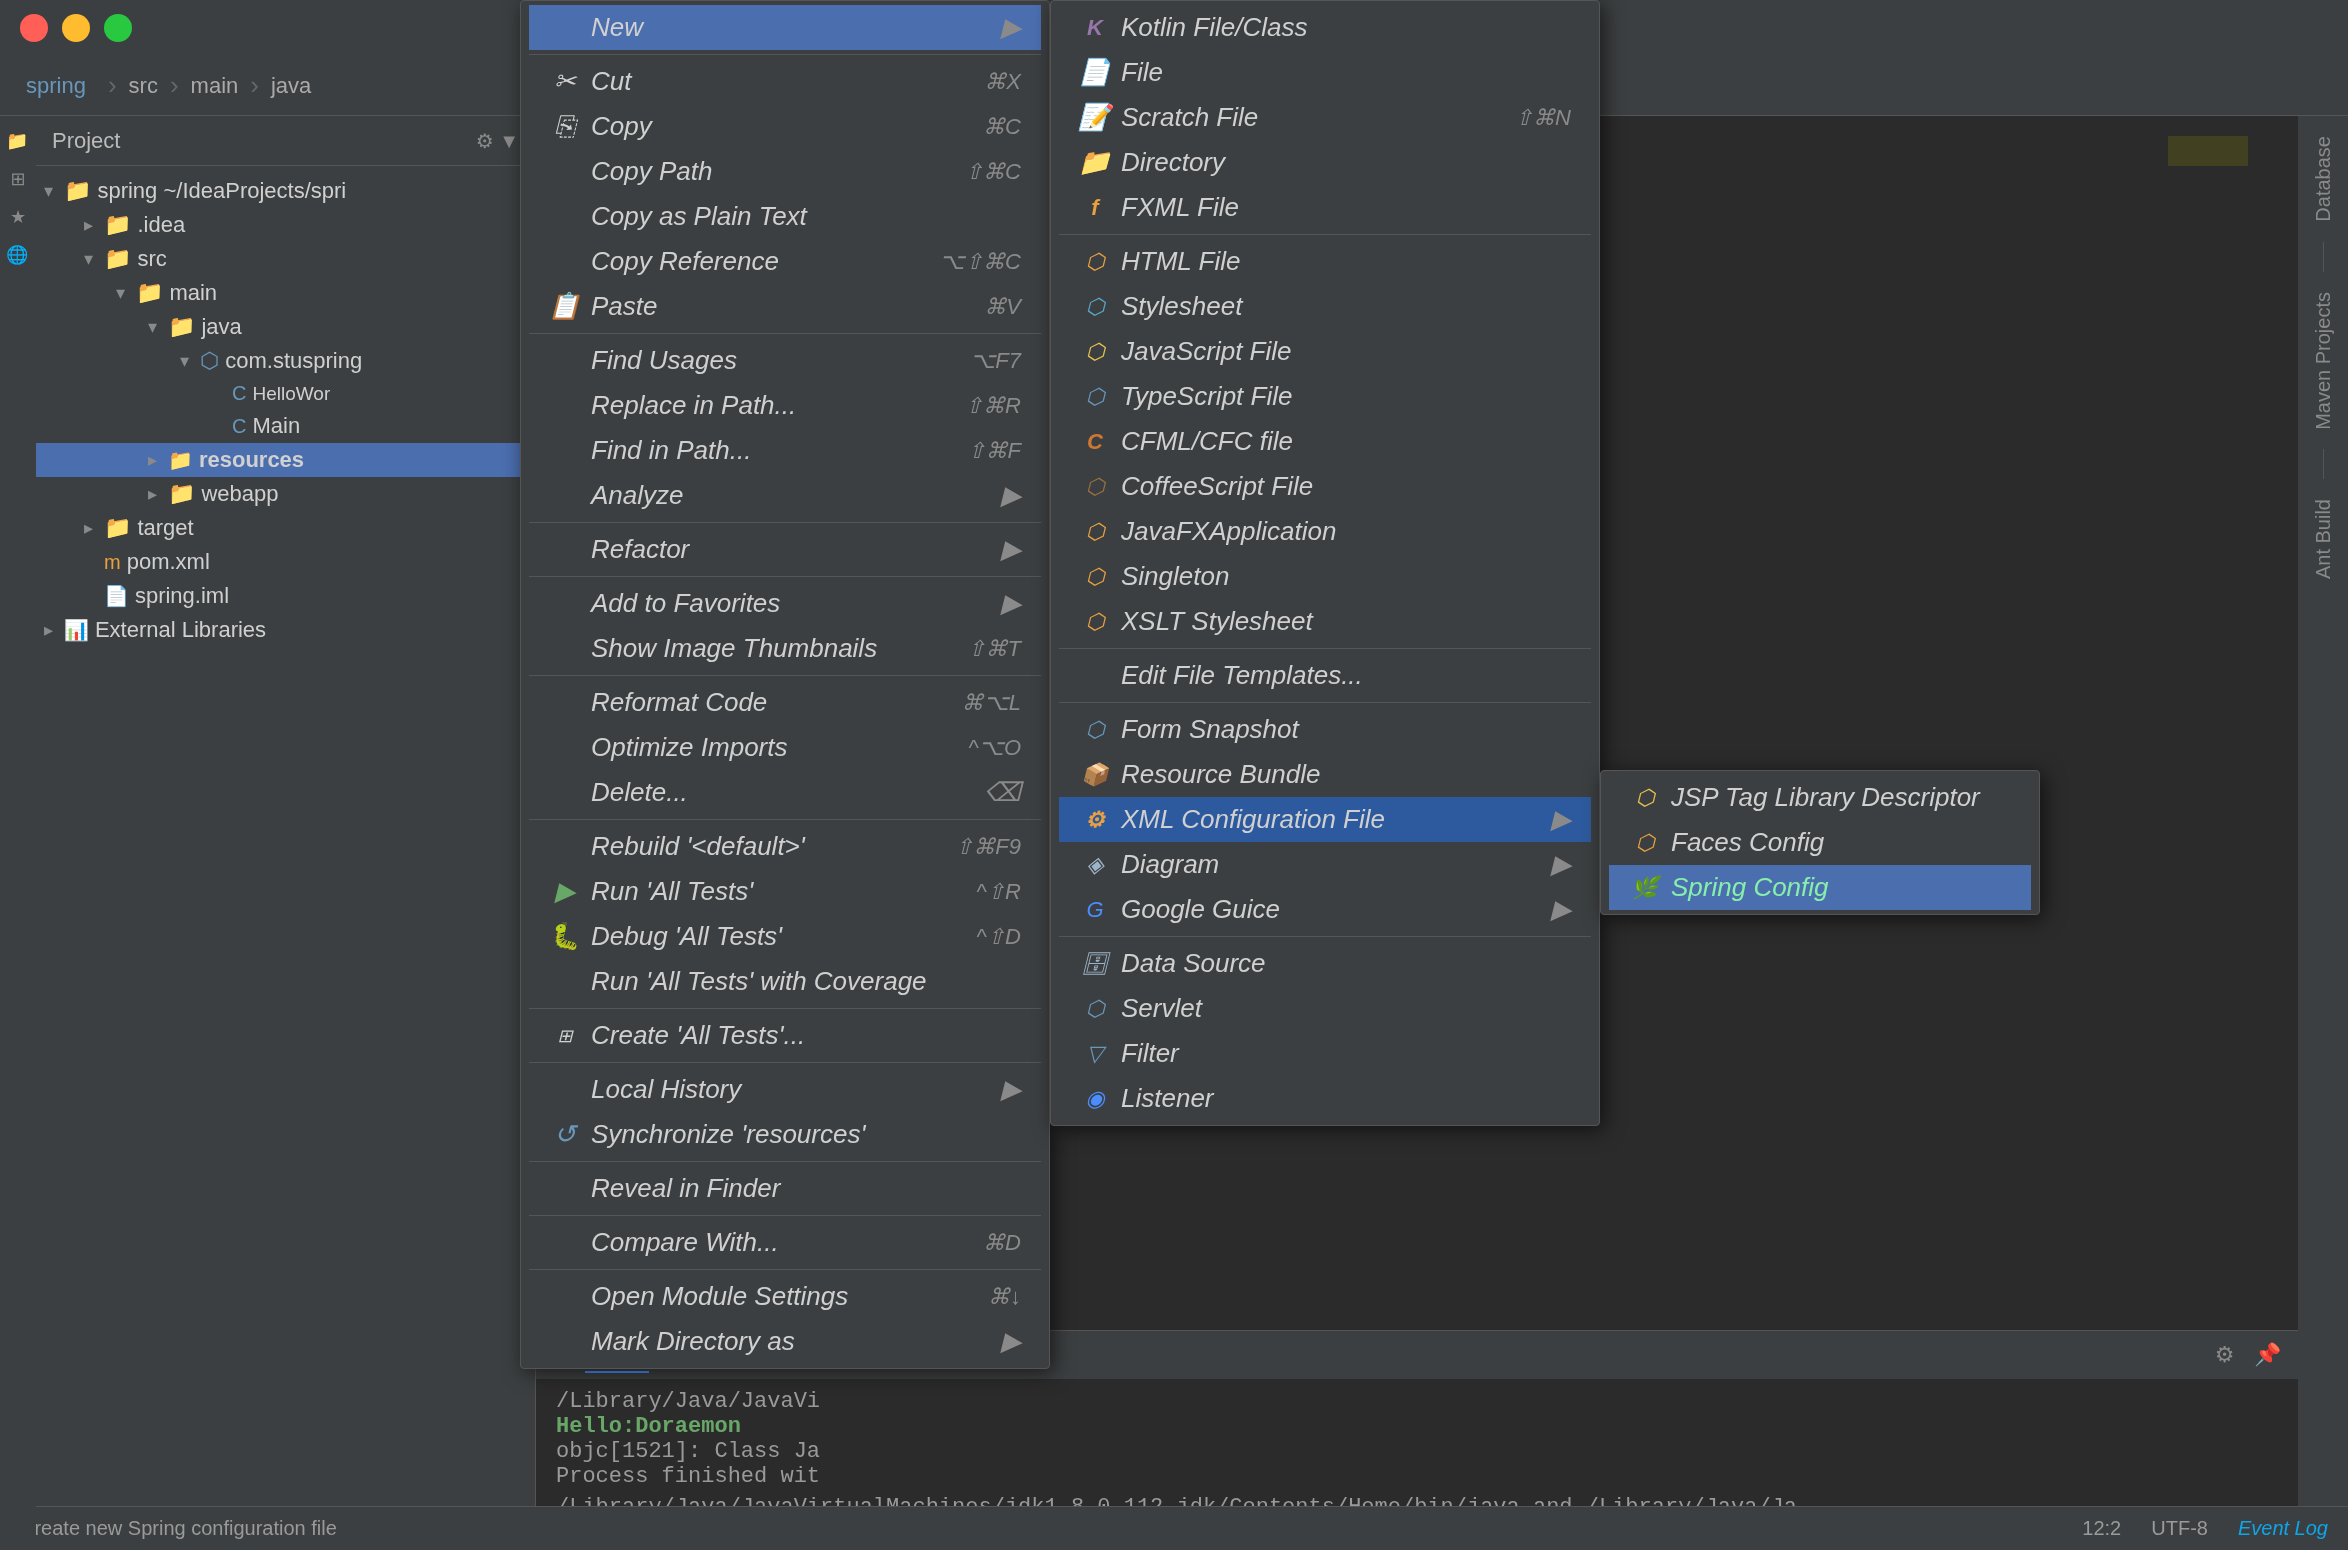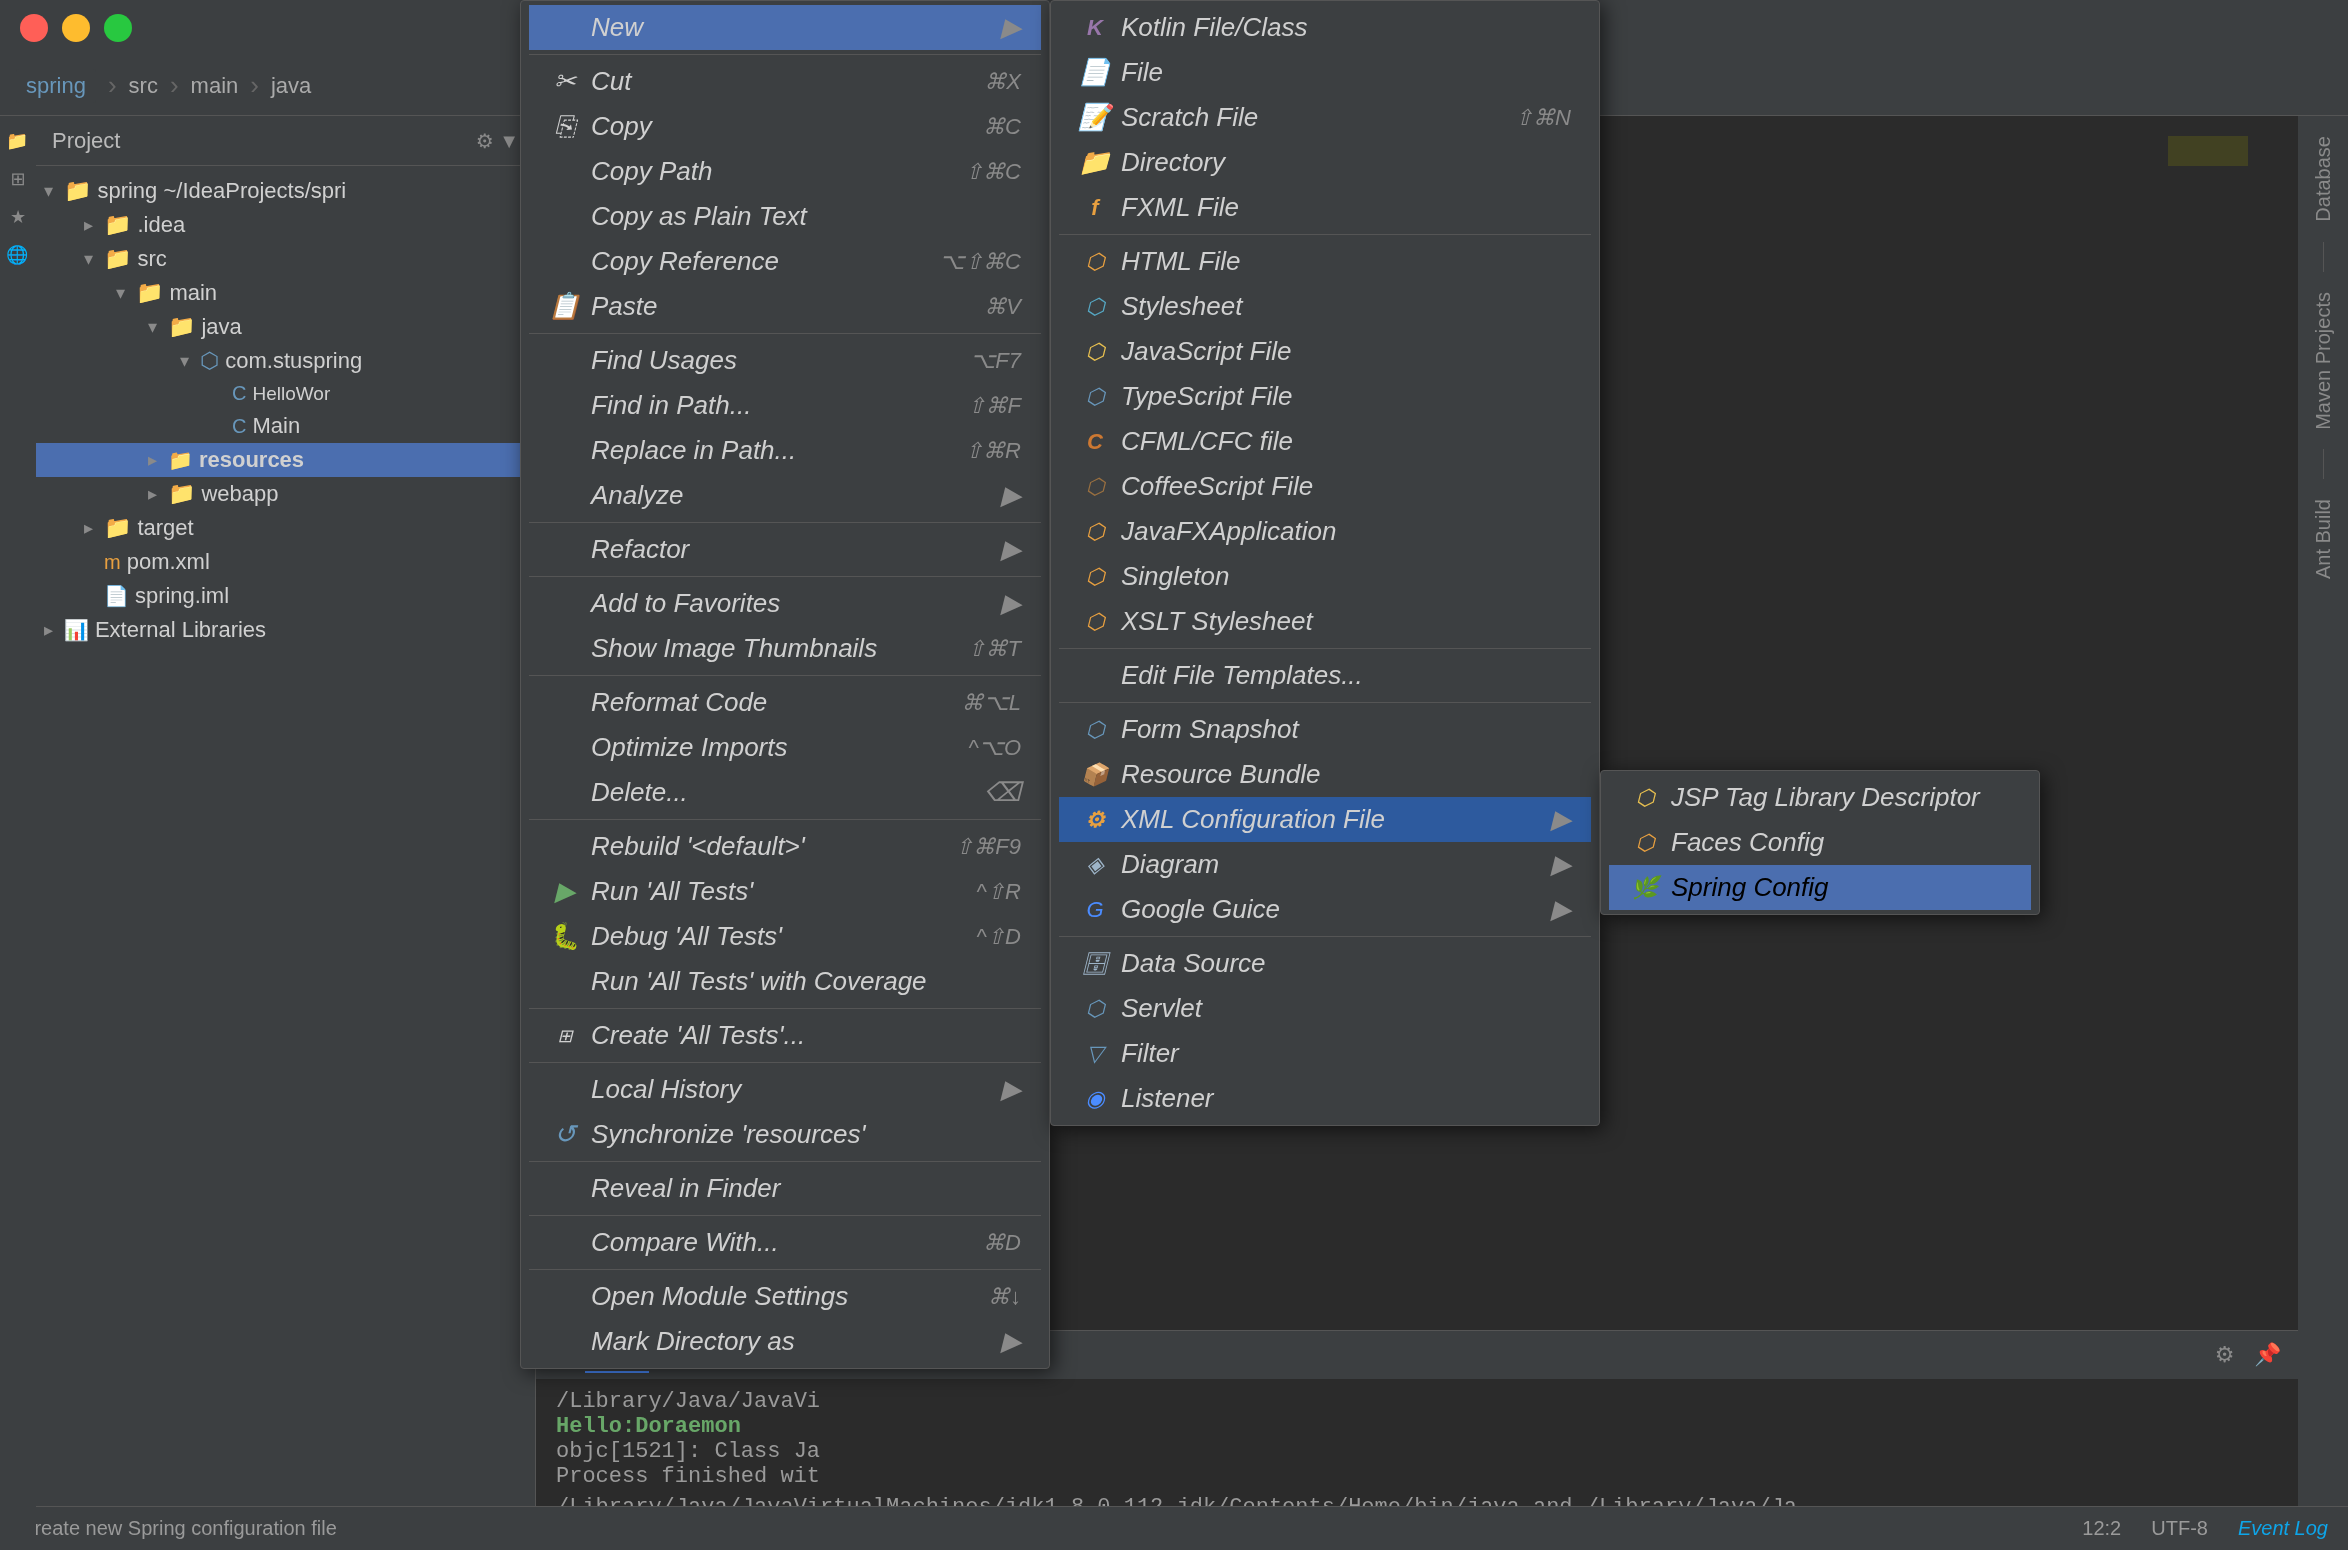--- a/index.html
+++ b/index.html
@@ -486,27 +486,27 @@
       <span class="menu-item-shortcut">⌘V</span>
     </div>
     <div class="menu-separator"></div>
     <div class="menu-item">
       <span class="menu-item-icon"></span>
       <span class="menu-item-label">Find Usages</span>
       <span class="menu-item-shortcut">⌥F7</span>
     </div>
     <div class="menu-item">
       <span class="menu-item-icon"></span>
+      <span class="menu-item-label">Replace in Path...</span>
+      <span class="menu-item-shortcut">⇧⌘R</span>
+    </div>
+    <div class="menu-item">
+      <span class="menu-item-icon"></span>
       <span class="menu-item-label">Find in Path...</span>
       <span class="menu-item-shortcut">⇧⌘F</span>
-    </div>
-    <div class="menu-item">
-      <span class="menu-item-icon"></span>
-      <span class="menu-item-label">Replace in Path...</span>
-      <span class="menu-item-shortcut">⇧⌘R</span>
     </div>
     <div class="menu-item">
       <span class="menu-item-icon"></span>
       <span class="menu-item-label">Analyze</span>
       <span class="menu-arrow">▶</span>
     </div>
     <div class="menu-separator"></div>
     <div class="menu-item">
       <span class="menu-item-icon"></span>
       <span class="menu-item-label">Refactor</span>
@@ -711,17 +711,17 @@
       <span class="menu-item-icon" style="color:#e8c050; font-size:22px;">⬡</span>
       <span class="menu-item-label">JSP Tag Library Descriptor</span>
     </div>
     <div class="menu-item">
       <span class="menu-item-icon" style="color:#e8a040; font-size:22px;">⬡</span>
       <span class="menu-item-label">Faces Config</span>
     </div>
 
     <div class="menu-item spring-config-item" style="background:#4b6eaf;">
       <span class="menu-item-icon" style="color:#68a768; font-size:22px; font-weight:bold;">🌿</span>
-      <span class="menu-item-label" style="color:#000000;">Spring Config</span>
+      <span class="menu-item-label" style="color:#86efac;">Spring Config</span>
     </div>
   </div>
 
 </div>
 
 </body></html>

